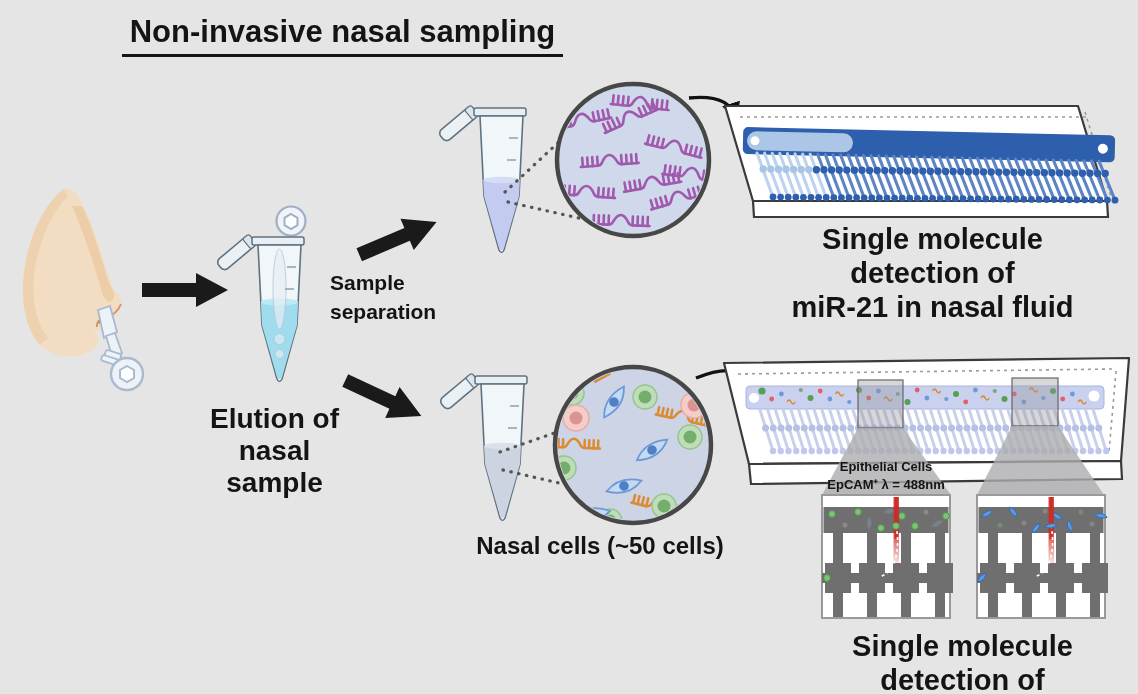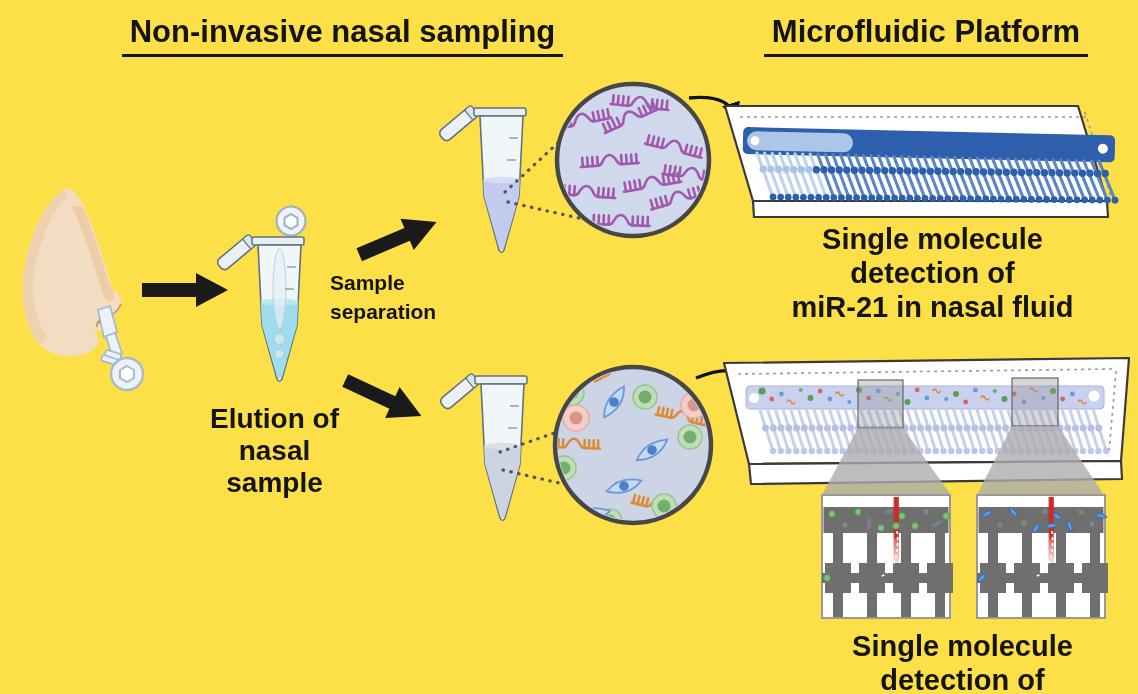--- a/index.html
+++ b/index.html
@@ -1,16 +1,16 @@
 <!DOCTYPE html>
 <html><head>
 <meta charset="utf-8">
 <style>
   html,body{margin:0;padding:0;background:#fff;}
-  #canvas{position:relative;width:1138px;height:694px;background:#fde047;overflow:hidden;
+  #canvas{position:relative;width:1138px;height:694px;background:#e5e5e5;overflow:hidden;
           font-family:"Liberation Sans",sans-serif;}
   #art{position:absolute;left:0;top:0;}
   .lbl{position:absolute;font-weight:700;color:#141414;line-height:1.18;}
   .ctr{text-align:center;}
   .pre{white-space:pre-line;}
   .title{display:inline-block;border-bottom:3.5px solid #141414;padding:0 8px 3px 8px;
          font-size:31px;font-weight:700;}
   .cap{font-size:29px;}
   .sub{font-size:13px;line-height:1.4;}
 </style>
@@ -581,36 +581,36 @@
         <rect x="72.6" y="2" width="3.2" height="42" fill="#CC2B25" opacity="0.95"></rect>
         <path d="M74,30 q4,22 -2,38 q-4,11 -15,14" stroke="#fff" stroke-width="1.6" stroke-dasharray="3 3" fill="none"></path>
         <path d="M-5.5,2.5 Q-1,-4.5 5.5,-3 Q1,4 -5.5,2.5 Z" transform="translate(74,31) rotate(20)" fill="#5D9BE0" stroke="#2F6BB8" stroke-width="0.9" opacity="1"></path>
         <path d="M-5.5,2.5 Q-1,-4.5 5.5,-3 Q1,4 -5.5,2.5 Z" transform="translate(5,83) rotate(-15)" fill="#5D9BE0" stroke="#2F6BB8" stroke-width="0.9" opacity="1"></path>
       </g>
 </svg>
 
 <div class="lbl ctr" style="left:105px;top:14px;width:475px;">
   <span class="title">Non-invasive nasal sampling</span>
 </div>
-<div class="lbl ctr" style="left:742px;top:14px;width:368px;">
-  <span class="title">Microfluidic Platform</span>
-</div>
 
 
 <div class="lbl ctr pre" style="left:202px;top:403px;width:145px;font-size:28px;line-height:1.15;">Elution of
 nasal
 sample</div>
 
 <div class="lbl pre" style="left:330px;top:268px;width:120px;font-size:21px;line-height:1.4;">Sample
 separation</div>
 
 
 
+<div class="lbl ctr" style="left:450px;top:532px;width:300px;font-size:24px;">Nasal cells (~50 cells)</div>
 
 <div class="lbl ctr pre cap" style="left:760px;top:222px;width:345px;">Single molecule detection of
 miR-21 in nasal fluid</div>
 
 <div class="lbl ctr pre cap" style="left:785px;top:629px;width:355px;">Single molecule detection of
 miR-21 in single nasal cells</div>
 
+<div class="lbl ctr pre sub" style="left:816px;top:458px;width:140px;">Epithelial Cells
+EpCAM⁺ λ = 488nm</div>
 
 
 </div>
 
 </body></html>

